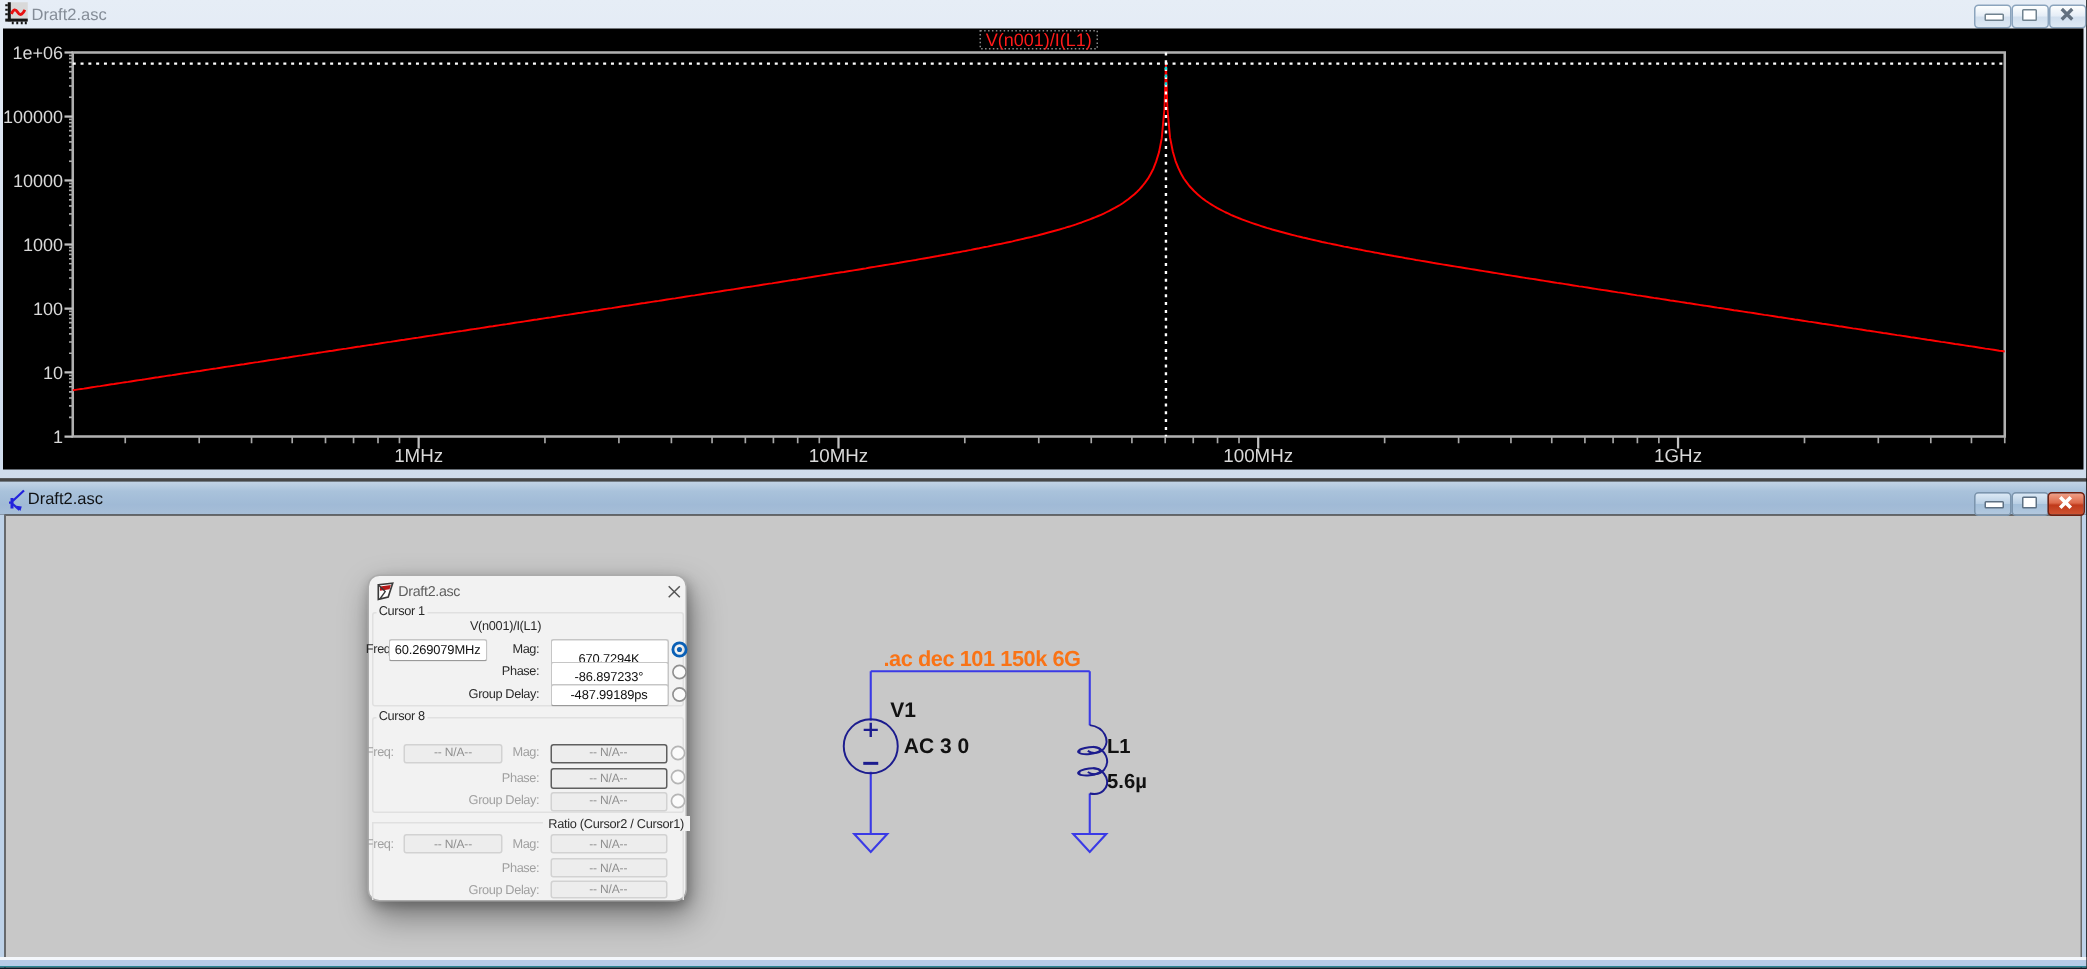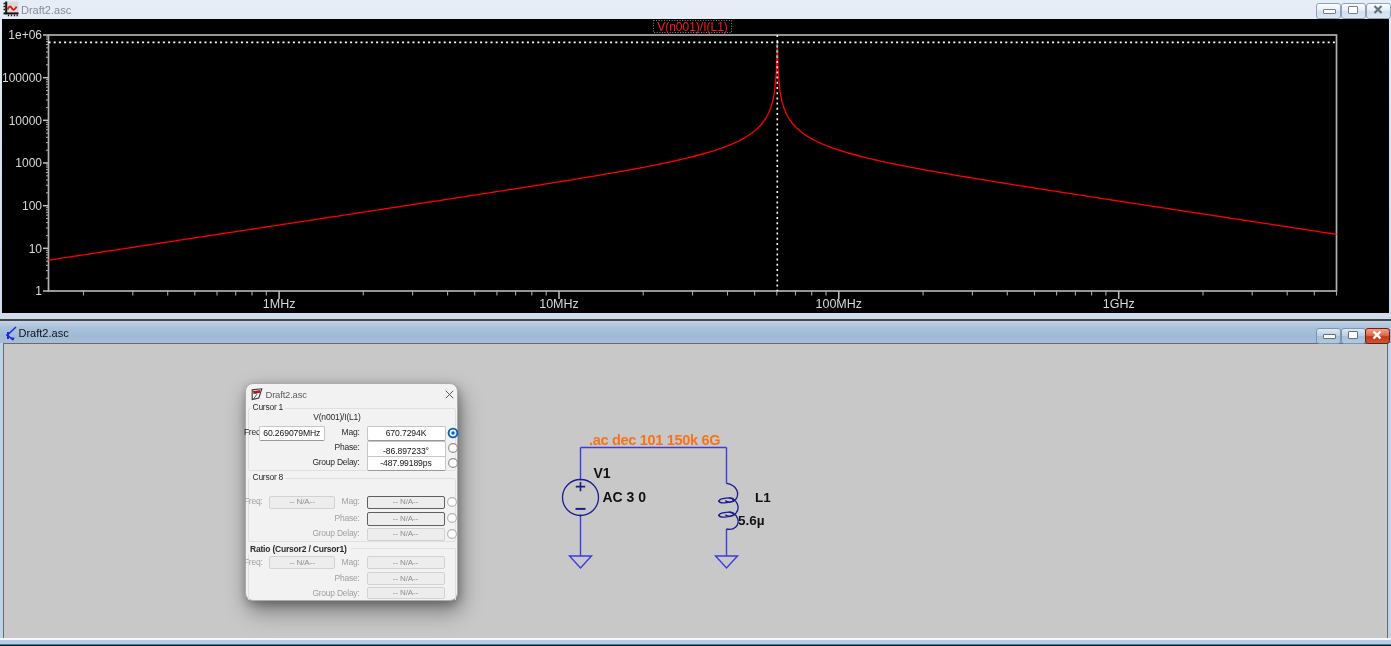--- a/index.html
+++ b/index.html
@@ -188,39 +188,39 @@
     <path d="M728.8 178.8 C737.7 180.2 740.3 188.8 736 194.2 C733.5 197.4 728.5 198 725.2 195.7" stroke="#1c1c8e" stroke-width="1.3" fill="none"></path>
     <path d="M728.8 193 C737.7 194.4 740.8 203 735.5 208.2 C733 210.6 729.5 210.6 726.5 210" stroke="#1c1c8e" stroke-width="1.3" fill="none"></path>
     <ellipse cx="726.3" cy="181.4" rx="7.4" ry="2.3" transform="rotate(-6 726.3 181.4)" stroke="#1c1c8e" stroke-width="1.3" fill="none"></ellipse>
     <ellipse cx="726.3" cy="195.6" rx="7.4" ry="2.3" transform="rotate(-6 726.3 195.6)" stroke="#1c1c8e" stroke-width="1.3" fill="none"></ellipse>
     <circle cx="719.3" cy="182.1" r="1.1" fill="#1c1c8e"></circle>
     <circle cx="719.3" cy="196.3" r="1.1" fill="#1c1c8e"></circle>
   </svg>
   <div class="abs" style="left:589px;top:113.8px;font-size:14.5px;font-weight:bold;color:#f97316;letter-spacing:-0.3px;line-height:1;">.ac dec 101 150k 6G</div>
   <div class="abs" style="left:593.5px;top:146.6px;font-size:14px;font-weight:bold;color:#111;line-height:1;">V1</div>
   <div class="abs" style="left:602.5px;top:170.6px;font-size:14px;font-weight:bold;color:#111;line-height:1;">AC 3 0</div>
-  <div class="abs" style="left:755px;top:172.4px;font-size:13.5px;font-weight:bold;color:#111;line-height:1;">L1</div>
+  <div class="abs" style="left:738px;top:172.4px;font-size:13.5px;font-weight:bold;color:#111;line-height:1;">L1</div>
   <div class="abs" style="left:738px;top:194.9px;font-size:13.5px;font-weight:bold;color:#111;line-height:1;">5.6µ</div>
   <div class="abs" style="left:245px;top:64px;width:213px;height:218px;background:#f2f2f2;border:1px solid #ababab;border-radius:8px;box-sizing:border-box;box-shadow:3px 10px 22px rgba(0,0,0,0.40),1px 3px 8px rgba(0,0,0,0.25);">
   <svg class="abs" style="left:5px;top:3.5px;" width="13" height="13" viewBox="0 0 13 13">
  <path d="M1.2 1.8 L10.8 0.8 L7.8 10 L1.2 11.6 Z" fill="#ffffff" stroke="#3a3a3a" stroke-width="1.1"></path>
  <path d="M2.3 3 L9.6 2 L8.7 4.9 L2.3 5.9 Z" fill="#b51717"></path>
  <path d="M1.2 1.8 L5.8 6.4 L2.5 11" stroke="#3a3a3a" stroke-width="0.9" fill="none"></path>
 </svg>
   <div class="abs" style="left:19.5px;top:5px;font-size:9.5px;color:#5e5e5e;letter-spacing:-0.2px;">Draft2.asc</div>
   <svg class="abs" style="left:199px;top:5.5px;" width="9" height="9">
         <path d="M0.8 0.8 L8.2 8.2 M8.2 0.8 L0.8 8.2" stroke="#555" stroke-width="1"></path>
       </svg>
   <div class="abs" style="left:2px;top:23.5px;width:208px;height:63px;border:1px solid #e0e0e0;box-sizing:border-box;border-radius:2px;"></div>
   <div class="abs" style="left:4.5px;top:18.5px;font-size:8.5px;color:#2a2a2a;background:#f2f2f2;padding:0 2px;line-height:1.1;letter-spacing:-0.25px;">Cursor 1</div>
   <div class="abs" style="left:0;top:28px;width:182px;text-align:center;font-size:8.5px;color:#2a2a2a;letter-spacing:-0.2px;">V(n001)/I(L1)</div>
   <div class="abs" style="right:194.5px;top:44.0px;font-size:8.5px;color:#2a2a2a;line-height:1;letter-spacing:-0.25px;white-space:nowrap;">Freq:</div>
   <div class="abs" style="left:13px;top:41.5px;width:65.5px;height:15px;border:1px solid #c6c6c6;border-bottom:1px solid #999;background:#fff;box-sizing:border-box;border-radius:2px;display:flex;align-items:center;justify-content:center;font-size:8.6px;color:#111;line-height:1;letter-spacing:-0.1px;">60.269079MHz</div>
   <div class="abs" style="right:97.5px;top:44.0px;font-size:8.5px;color:#2a2a2a;line-height:1;letter-spacing:-0.25px;white-space:nowrap;">Mag:</div>
-  <div class="abs" style="left:120.5px;top:41.5px;width:79px;height:15px;border:1px solid #c6c6c6;border-bottom:1px solid #999;background:#fff;box-sizing:border-box;border-radius:2px;display:flex;align-items:center;justify-content:center;font-size:8.6px;color:#111;line-height:1;letter-spacing:-0.1px;">670.7294K</div>
+  <div class="abs" style="left:120.5px;top:41.5px;width:79px;height:27px;border:1px solid #c6c6c6;border-bottom:1px solid #999;background:#fff;box-sizing:border-box;border-radius:2px;display:flex;align-items:center;justify-content:center;font-size:8.6px;color:#111;line-height:1;letter-spacing:-0.1px;">670.7294K</div>
   <svg class="abs" style="left:200.5px;top:42.5px;" width="12" height="12">
         <circle cx="6" cy="6" r="4.4" fill="none" stroke="#0a60b6" stroke-width="1.9"></circle>
         <circle cx="6" cy="6" r="1.7" fill="#0a60b6"></circle>
       </svg>
   <div class="abs" style="right:97.5px;top:59.0px;font-size:8.5px;color:#2a2a2a;line-height:1;letter-spacing:-0.25px;white-space:nowrap;">Phase:</div>
   <div class="abs" style="left:120.5px;top:56.8px;width:79px;height:20px;border:1px solid #c6c6c6;border-bottom:1px solid #999;background:#fff;box-sizing:border-box;border-radius:2px;display:flex;align-items:center;justify-content:center;font-size:8.6px;color:#111;line-height:1;letter-spacing:-0.1px;">-86.897233°</div>
   <svg class="abs" style="left:200.5px;top:57.5px;" width="12" height="12">
         <circle cx="6" cy="6" r="4.4" fill="#fbfbfb" stroke="#909090" stroke-width="1.1"></circle>
       </svg>
   <div class="abs" style="right:97.5px;top:74.0px;font-size:8.5px;color:#2a2a2a;line-height:1;letter-spacing:-0.25px;white-space:nowrap;">Group Delay:</div>
@@ -241,21 +241,21 @@
   <div class="abs" style="left:120.5px;top:128px;width:78px;height:13.5px;border:1px solid #5f5f5f;background:#ededed;box-sizing:border-box;border-radius:2px;display:flex;align-items:center;justify-content:center;font-size:8px;color:#8f8f8f;line-height:1;letter-spacing:-0.1px;">-- N/A--</div>
   <svg class="abs" style="left:200px;top:128px;" width="12" height="12">
         <circle cx="6" cy="6" r="4.4" fill="#fbfbfb" stroke="#b5b5b5" stroke-width="1.1"></circle>
       </svg>
   <div class="abs" style="right:97.5px;top:145.0px;font-size:8.5px;color:#a0a0a0;line-height:1;letter-spacing:-0.25px;white-space:nowrap;">Group Delay:</div>
   <div class="abs" style="left:120.5px;top:143.5px;width:78px;height:13px;border:1px solid #d2d2d2;background:#ededed;box-sizing:border-box;border-radius:2px;display:flex;align-items:center;justify-content:center;font-size:8px;color:#8f8f8f;line-height:1;letter-spacing:-0.1px;">-- N/A--</div>
   <svg class="abs" style="left:200px;top:143.5px;" width="12" height="12">
         <circle cx="6" cy="6" r="4.4" fill="#fbfbfb" stroke="#b5b5b5" stroke-width="1.1"></circle>
       </svg>
   <div class="abs" style="left:2px;top:164px;width:208px;height:52px;border:1px solid #e0e0e0;border-bottom:none;box-sizing:border-box;"></div>
-  <div class="abs" style="left:0;top:159.5px;width:214px;text-align:left;font-size:8.5px;color:#2a2a2a;letter-spacing:-0.2px;font-weight:bold;"><span style="background:#f2f2f2;padding:0 4px;">Ratio (Cursor2 / Cursor1)</span></div>
+  <div class="abs" style="left:0;top:159.5px;width:214px;text-align:right;font-size:8.5px;color:#2a2a2a;letter-spacing:-0.2px;"><span style="background:#f2f2f2;padding:0 4px;">Ratio (Cursor2 / Cursor1)</span></div>
   <div class="abs" style="right:194.5px;top:174.0px;font-size:8.5px;color:#a0a0a0;line-height:1;letter-spacing:-0.25px;white-space:nowrap;">Freq:</div>
   <div class="abs" style="left:23px;top:172px;width:66px;height:13px;border:1px solid #d2d2d2;background:#ededed;box-sizing:border-box;border-radius:2px;display:flex;align-items:center;justify-content:center;font-size:8px;color:#8f8f8f;line-height:1;letter-spacing:-0.1px;">-- N/A--</div>
   <div class="abs" style="right:97.5px;top:174.0px;font-size:8.5px;color:#a0a0a0;line-height:1;letter-spacing:-0.25px;white-space:nowrap;">Mag:</div>
   <div class="abs" style="left:120.5px;top:172px;width:78px;height:13px;border:1px solid #d2d2d2;background:#ededed;box-sizing:border-box;border-radius:2px;display:flex;align-items:center;justify-content:center;font-size:8px;color:#8f8f8f;line-height:1;letter-spacing:-0.1px;">-- N/A--</div>
   <div class="abs" style="right:97.5px;top:190.0px;font-size:8.5px;color:#a0a0a0;line-height:1;letter-spacing:-0.25px;white-space:nowrap;">Phase:</div>
   <div class="abs" style="left:120.5px;top:188px;width:78px;height:13px;border:1px solid #d2d2d2;background:#ededed;box-sizing:border-box;border-radius:2px;display:flex;align-items:center;justify-content:center;font-size:8px;color:#8f8f8f;line-height:1;letter-spacing:-0.1px;">-- N/A--</div>
   <div class="abs" style="right:97.5px;top:205.0px;font-size:8.5px;color:#a0a0a0;line-height:1;letter-spacing:-0.25px;white-space:nowrap;">Group Delay:</div>
   <div class="abs" style="left:120.5px;top:202.5px;width:78px;height:12.5px;border:1px solid #d2d2d2;background:#ededed;box-sizing:border-box;border-radius:2px;display:flex;align-items:center;justify-content:center;font-size:8px;color:#8f8f8f;line-height:1;letter-spacing:-0.1px;">-- N/A--</div>
   </div>
 </div>

